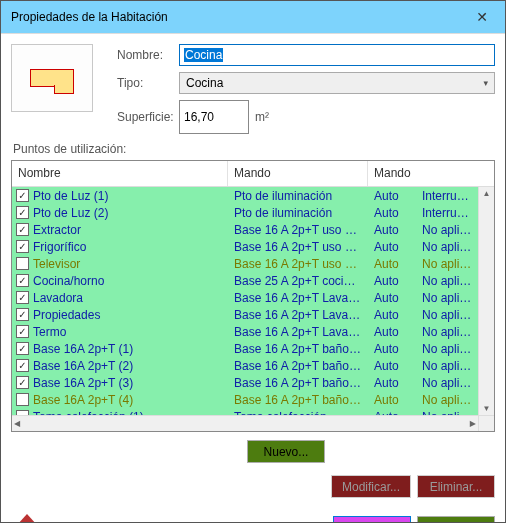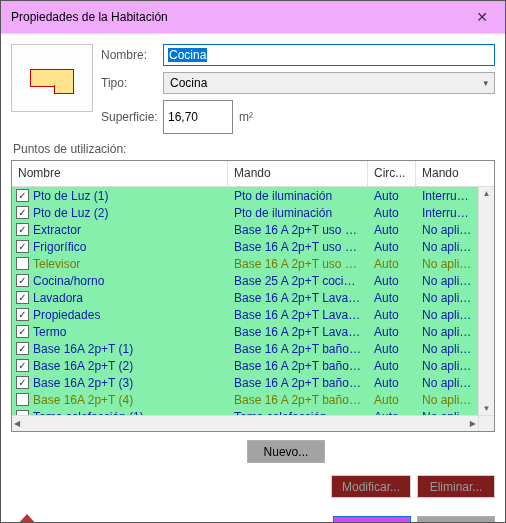--- a/index.html
+++ b/index.html
@@ -12,32 +12,32 @@
     width: 506px;
     height: 523px;
     overflow: hidden;
     border: 1px solid #555;
   }
   .titlebar {
     display: flex;
     align-items: center;
     justify-content: space-between;
     padding: 6px 8px 6px 10px;
-    background: #f0abfc;
+    background: #7dd3fc;
     border-bottom: 1px solid #ddd;
   }
   .title { font-size: 12px; }
   .close-btn {
     width: 30px; height: 20px;
     display: flex; align-items: center; justify-content: center;
     font-size: 14px;
     color: #333;
   }
   .content { padding: 10px 10px 6px 10px; }
-  .top-row { display: flex; gap: 8px; margin-bottom: 8px; }
+  .top-row { display: flex; gap: 24px; margin-bottom: 8px; }
   .thumb-box {
     width: 82px; height: 68px;
     border: 1px solid #c8c8c8;
     background: #fdfdfd;
     display: flex; align-items: center; justify-content: center;
   }
   .thumb-shape {
     position: relative;
     width: 44px; height: 18px;
     border: 1px solid #c00;
@@ -122,21 +122,21 @@
     background:#f0f0f0; border-top:1px solid #ddd;
     display:flex; justify-content:space-between; align-items:center;
   }
   .sb-btn { font-size:8px; color:#666; padding:2px; }
   .corner { position:absolute; right:0; bottom:0; width:16px; height:16px; background:#f0f0f0; border-left:1px solid #ddd; border-top:1px solid #ddd;}
   .mid-buttons {
     display:flex; gap:6px; justify-content:flex-end; margin-top:8px;
   }
   .btn {
     min-width:78px; height:23px; border:1px solid #adadad;
-    background:#a3a3a3; display:flex; align-items:center; justify-content:center;
+    background:#4d7c0f; display:flex; align-items:center; justify-content:center;
     padding:0 10px; color:#000;
   }
   .btn.disabled { color:#9a9a9a; background:#7f1d1d; border-color:#cfcfcf;margin-top:35px; }
   .btn.primary { border:1px solid #0078d7; background:#d946ef; }
   .footer {
     display:flex; align-items:center; justify-content:space-between;
     padding: 10px 10px 10px 10px;
   }
   .app-icon {
     width:30px; height:26px; position:relative;
@@ -190,21 +190,20 @@
       </div>
     </div>
   </div>
 
   <div class="section-label">Puntos de utilización:</div>
 
   <div class="table-wrap">
     <div class="thead">
       <div class="th">Nombre</div>
       <div class="th">Mando</div>
-      <div class="th">Circ...</div>
       <div class="th">Mando</div>
     </div>
     <div class="tbody" id="tbody">
         <div class="row normal">
           <div class="cell chk-cell">
             <span class="chk">✓</span>
             <span>Pto de Luz (1)</span>
           </div>
           <div class="cell">Pto de iluminación</div>
           <div class="cell">Auto</div>

